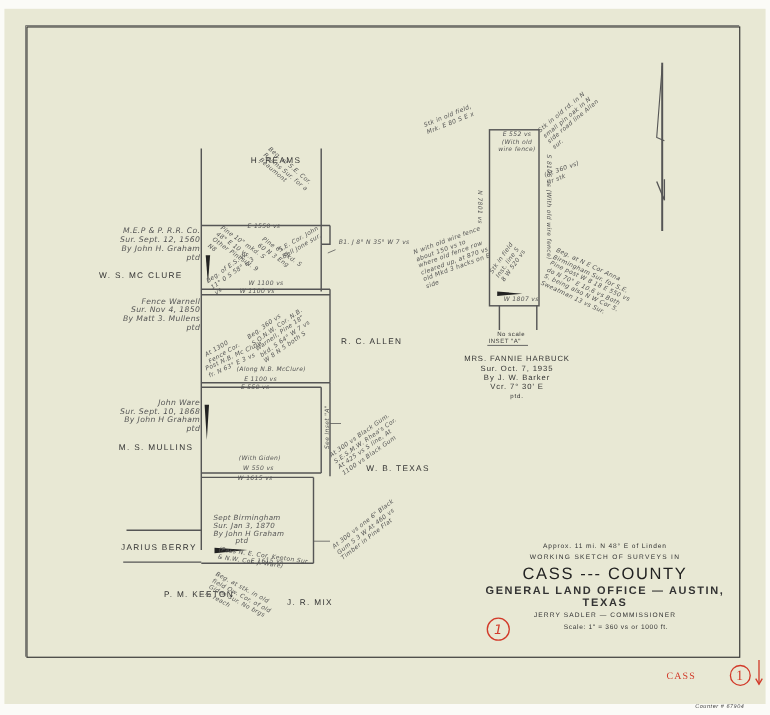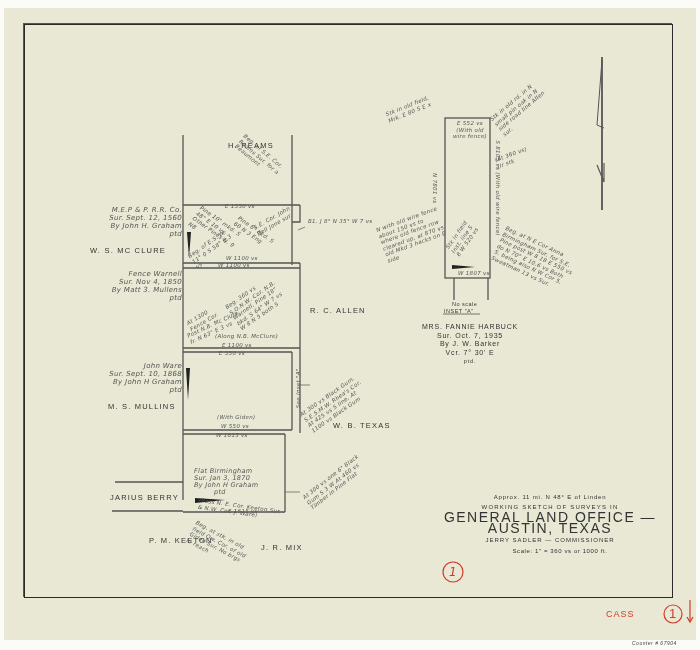--- a/index.html
+++ b/index.html
@@ -21,21 +21,21 @@
     }
     svg.lines { position: absolute; left: 0; top: 0; }
     .t {
       position: absolute; white-space: nowrap; color: #3a3a3a;
       font-size: 7px; letter-spacing: 0.5px;
     }
     .owner { font-size: 7.5px; letter-spacing: 1.2px; color: #333; }
     .hand { font-family: "DejaVu Sans", sans-serif; font-style: italic; font-size: 7px; color: #555; letter-spacing: 0.3px; line-height: 8px; text-align: right; }
     .note { font-size: 5.5px; color: #555; line-height: 6.5px; letter-spacing: 0.3px; font-family: "DejaVu Sans", sans-serif; font-style: italic; }
     .title-block { text-align: center; color: #333; }
-    .red { color: #d23a2a; }
+    .red { color: #d23a2a; font-family: Liberation Serif, serif; }
   </style>
 </head>
 <body>
 
 <div class="sheet"></div>
 <div class="frame"></div>
 
 <svg class="lines" width="700" height="650">
   <g stroke="#555" stroke-width="1.3" fill="none">
 
@@ -106,21 +106,21 @@
   <div>By Matt 3. Mullens</div>
   <div>ptd</div>
 </div>
 <div class="t hand" style="left:98px;top:362px;width:84px;">
   <div>John Ware</div>
   <div>Sur. Sept. 10, 1868</div>
   <div>By John H Graham</div>
   <div>ptd</div>
 </div>
 <div class="t hand" style="left:194px;top:468px;width:74px;text-align:left;font-size:6.5px;line-height:7px;">
-  <div>Flat Birmingham</div>
+  <div>Sept Birmingham</div>
   <div>Sur. Jan 3, 1870</div>
   <div>By John H Graham</div>
   <div style="padding-left:20px;">ptd</div>
 </div>
 
 <div class="t note" style="left:225px;top:203px;">E 1550 vs</div>
 <div class="t note" style="left:226px;top:255px;">W 1100 vs</div>
 <div class="t note" style="left:218px;top:262px;">W 1100 vs</div>
 <div class="t note" style="left:222px;top:342px;">E 1100 vs</div>
 <div class="t note" style="left:219px;top:350px;">E 550 vs</div>
@@ -164,21 +164,22 @@
   <div>By J. W. Barker</div>
   <div>Vcr. 7° 30' E</div>
   <div style="font-size:5.5px;">ptd.</div>
 </div>
 
 <div class="t" style="left:604px;top:190px;font-size:6px;color:transparent;">N</div>
 
 <div class="title-block" style="position:absolute;left:430px;top:493px;width:240px;">
   <div style="font-size:6px;letter-spacing:0.8px;line-height:9px;">Approx. 11 mi. N 48° E of Linden</div>
   <div style="font-size:6px;letter-spacing:1.2px;line-height:10px;">WORKING SKETCH OF SURVEYS IN</div>
-  <div style="font-size:14px;letter-spacing:1.5px;line-height:11px;">GENERAL LAND OFFICE — AUSTIN, TEXAS</div>
+  <div style="font-size:15px;letter-spacing:1.5px;line-height:20px;color:#222;">CASS --- COUNTY</div>
+  <div style="font-size:10px;letter-spacing:1.5px;line-height:11px;font-weight:bold;">GENERAL LAND OFFICE — AUSTIN, TEXAS</div>
   <div style="font-size:6px;letter-spacing:1px;line-height:13px;">JERRY SADLER — COMMISSIONER</div>
   <div style="font-size:6px;letter-spacing:0.6px;line-height:9px;padding-left:20px;">Scale: 1" = 360 vs or 1000 ft.</div>
 </div>
 <div class="t red" style="left:449px;top:565px;font-size:12px;font-style:italic;font-family:'DejaVu Sans',sans-serif;">1</div>
 
 <div class="t red" style="left:606px;top:609px;font-size:9px;letter-spacing:1px;">CASS</div>
 <div class="t red" style="left:669px;top:606px;font-size:13px;">1</div>
 
 <div class="t" style="left:632px;top:640px;font-size:5px;font-style:italic;color:#444;">Counter # 67904</div>
 

